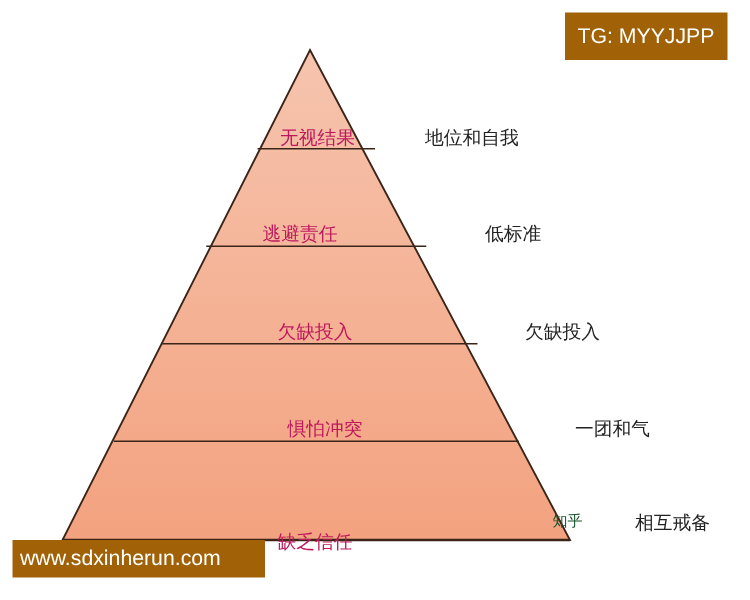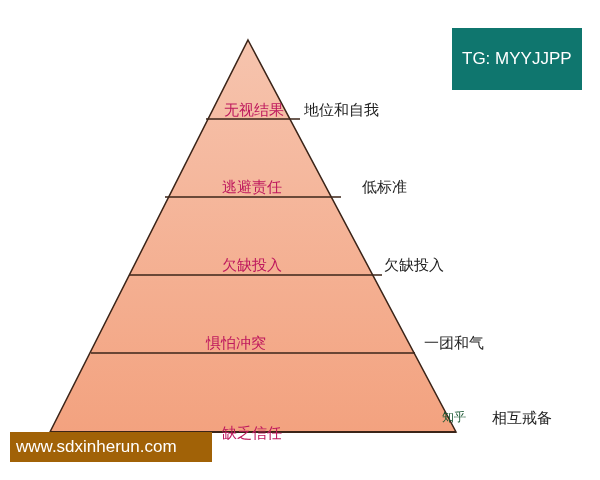--- a/index.html
+++ b/index.html
@@ -6,25 +6,25 @@
   body {
     width: 600px; height: 480px; background: #ffffff; position: relative; overflow: hidden;
     font-family: "DejaVu Sans", "Liberation Sans", sans-serif;
   }
   #pyramid-svg { position: absolute; left: 0; top: 0; }
   .layer-label {
     position: absolute; font-size: 15px; color: #be185d; white-space: nowrap;
     transform: translateX(-50%);
   }
   .side-label {
-    position: absolute; font-size: 15px; color: #222; white-space: nowrap;
+    position: absolute; font-size: 15px; color: #222; white-space: nowrap; margin-left: 36px;
   }
   .wm-tg {
-    position: absolute; left: 452px; top: 28px; height: 30px; padding: 16px 10px;
-    background: #0f766e; color: #ffffff; font-size: 17px; line-height: 30px;
+    position: absolute; left: 452px; top: 10px; height: 30px; padding: 4px 10px;
+    background: #a16207; color: #ffffff; font-size: 17px; line-height: 30px;
     font-family: "Liberation Sans", sans-serif;
   }
   .wm-site {
     position: absolute; left: 10px; top: 432px; height: 30px; width: 190px; padding: 0 6px;
     background: #a16207; color: #ffffff; font-size: 17px; line-height: 30px;
     font-family: "Liberation Sans", sans-serif;
   }
   .zhihu-wm {
     position: absolute; left: 442px; top: 409px; font-size: 12px; color: #14532d; white-space: nowrap;
   }
@@ -41,26 +41,26 @@
   </defs>
   <polygon points="248,40 456,432 50,432" fill="url(#pg)" stroke="#3b2418" stroke-width="1.5"></polygon>
   <line x1="206" y1="119" x2="300" y2="119" stroke="#3b2418" stroke-width="1.3"></line>
   <line x1="165" y1="197" x2="341" y2="197" stroke="#3b2418" stroke-width="1.3"></line>
   <line x1="129" y1="275" x2="382" y2="275" stroke="#3b2418" stroke-width="1.3"></line>
   <line x1="91" y1="353" x2="415" y2="353" stroke="#3b2418" stroke-width="1.3"></line>
   <line x1="50" y1="432" x2="456" y2="432" stroke="#3b2418" stroke-width="2"></line>
 </svg>
 
 <div class="layer-label" style="left:254px; top:101px;">无视结果</div>
-<div class="layer-label" style="left:252px; top:178px;">逃避责任</div>
+<div class="layer-label" style="left:240px; top:178px;">逃避责任</div>
 <div class="layer-label" style="left:252px; top:256px;text-align:right;">欠缺投入</div>
-<div class="layer-label" style="left:236px; top:334px;text-align:right;">惧怕冲突</div>
+<div class="layer-label" style="left:260px; top:334px;text-align:right;">惧怕冲突</div>
 <div class="layer-label" style="left:252px; top:424px;">缺乏信任</div>
 
 <div class="side-label" style="left:304px; top:101px;">地位和自我</div>
-<div class="side-label" style="left:362px; top:178px;">低标准</div>
+<div class="side-label" style="left:352px; top:178px;">低标准</div>
 <div class="side-label" style="left:384px; top:256px;">欠缺投入</div>
 <div class="side-label" style="left:424px; top:334px;">一团和气</div>
 <div class="zhihu-wm">知乎</div>
-<div class="side-label" style="left:492px; top:409px;font-family:Liberation Serif, serif;">相互戒备</div>
+<div class="side-label" style="left:472px; top:409px;font-family:Liberation Serif, serif;">相互戒备</div>
 
 <div class="wm-tg">TG: MYYJJPP</div>
 <div class="wm-site">www.sdxinherun.com</div>
 
 </body></html>

